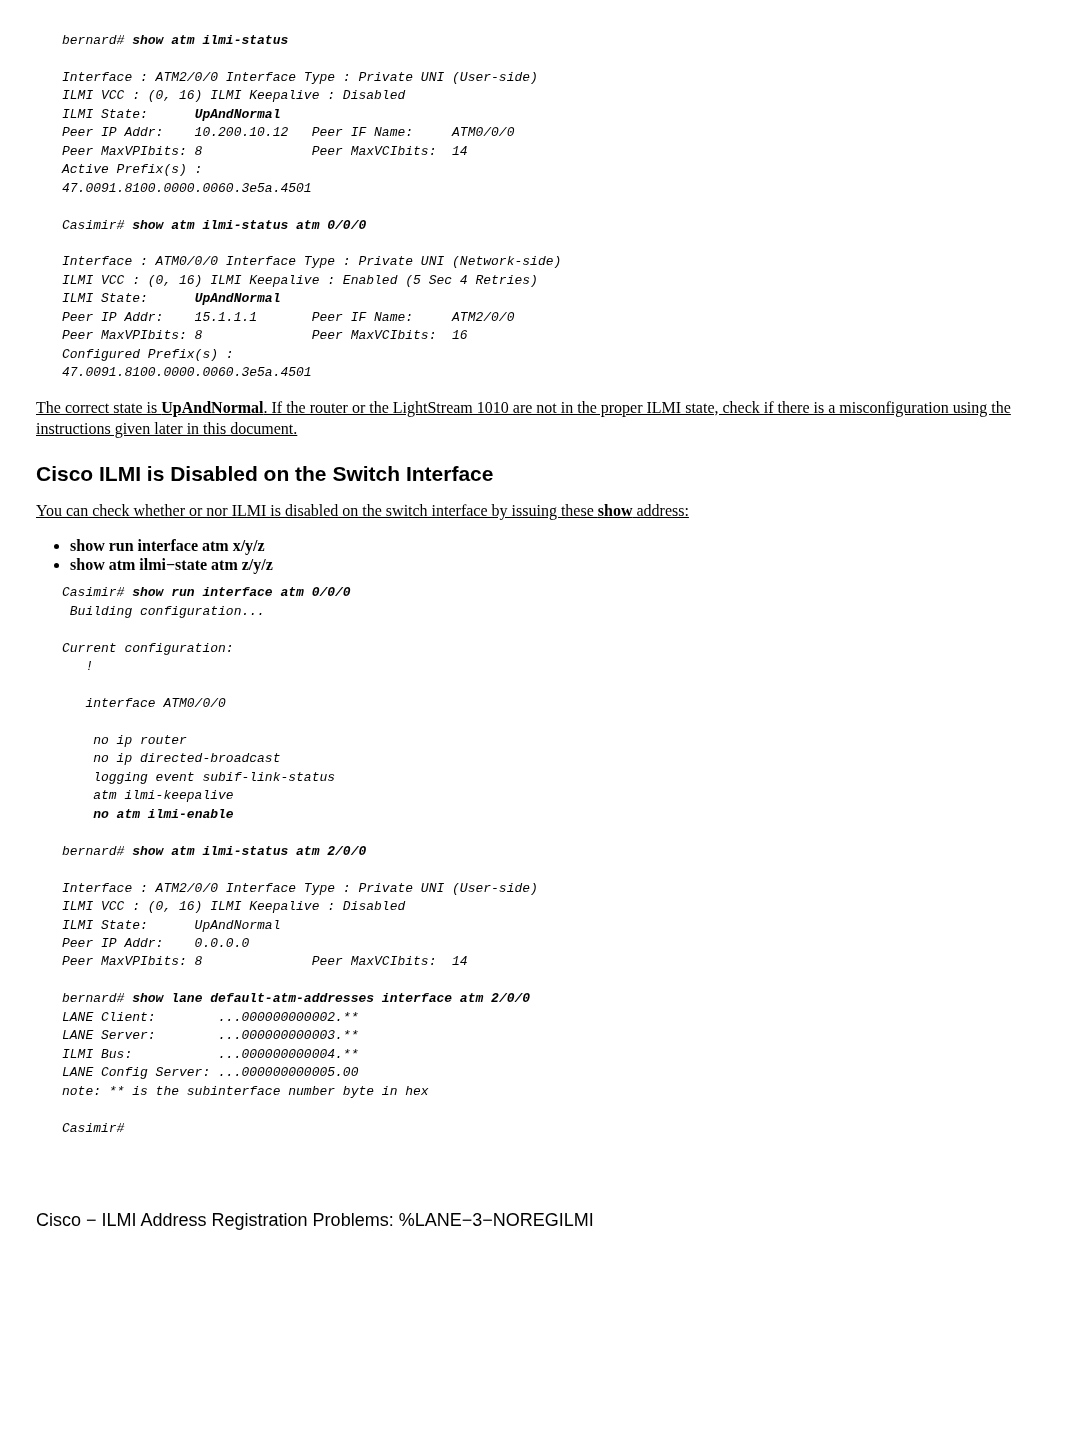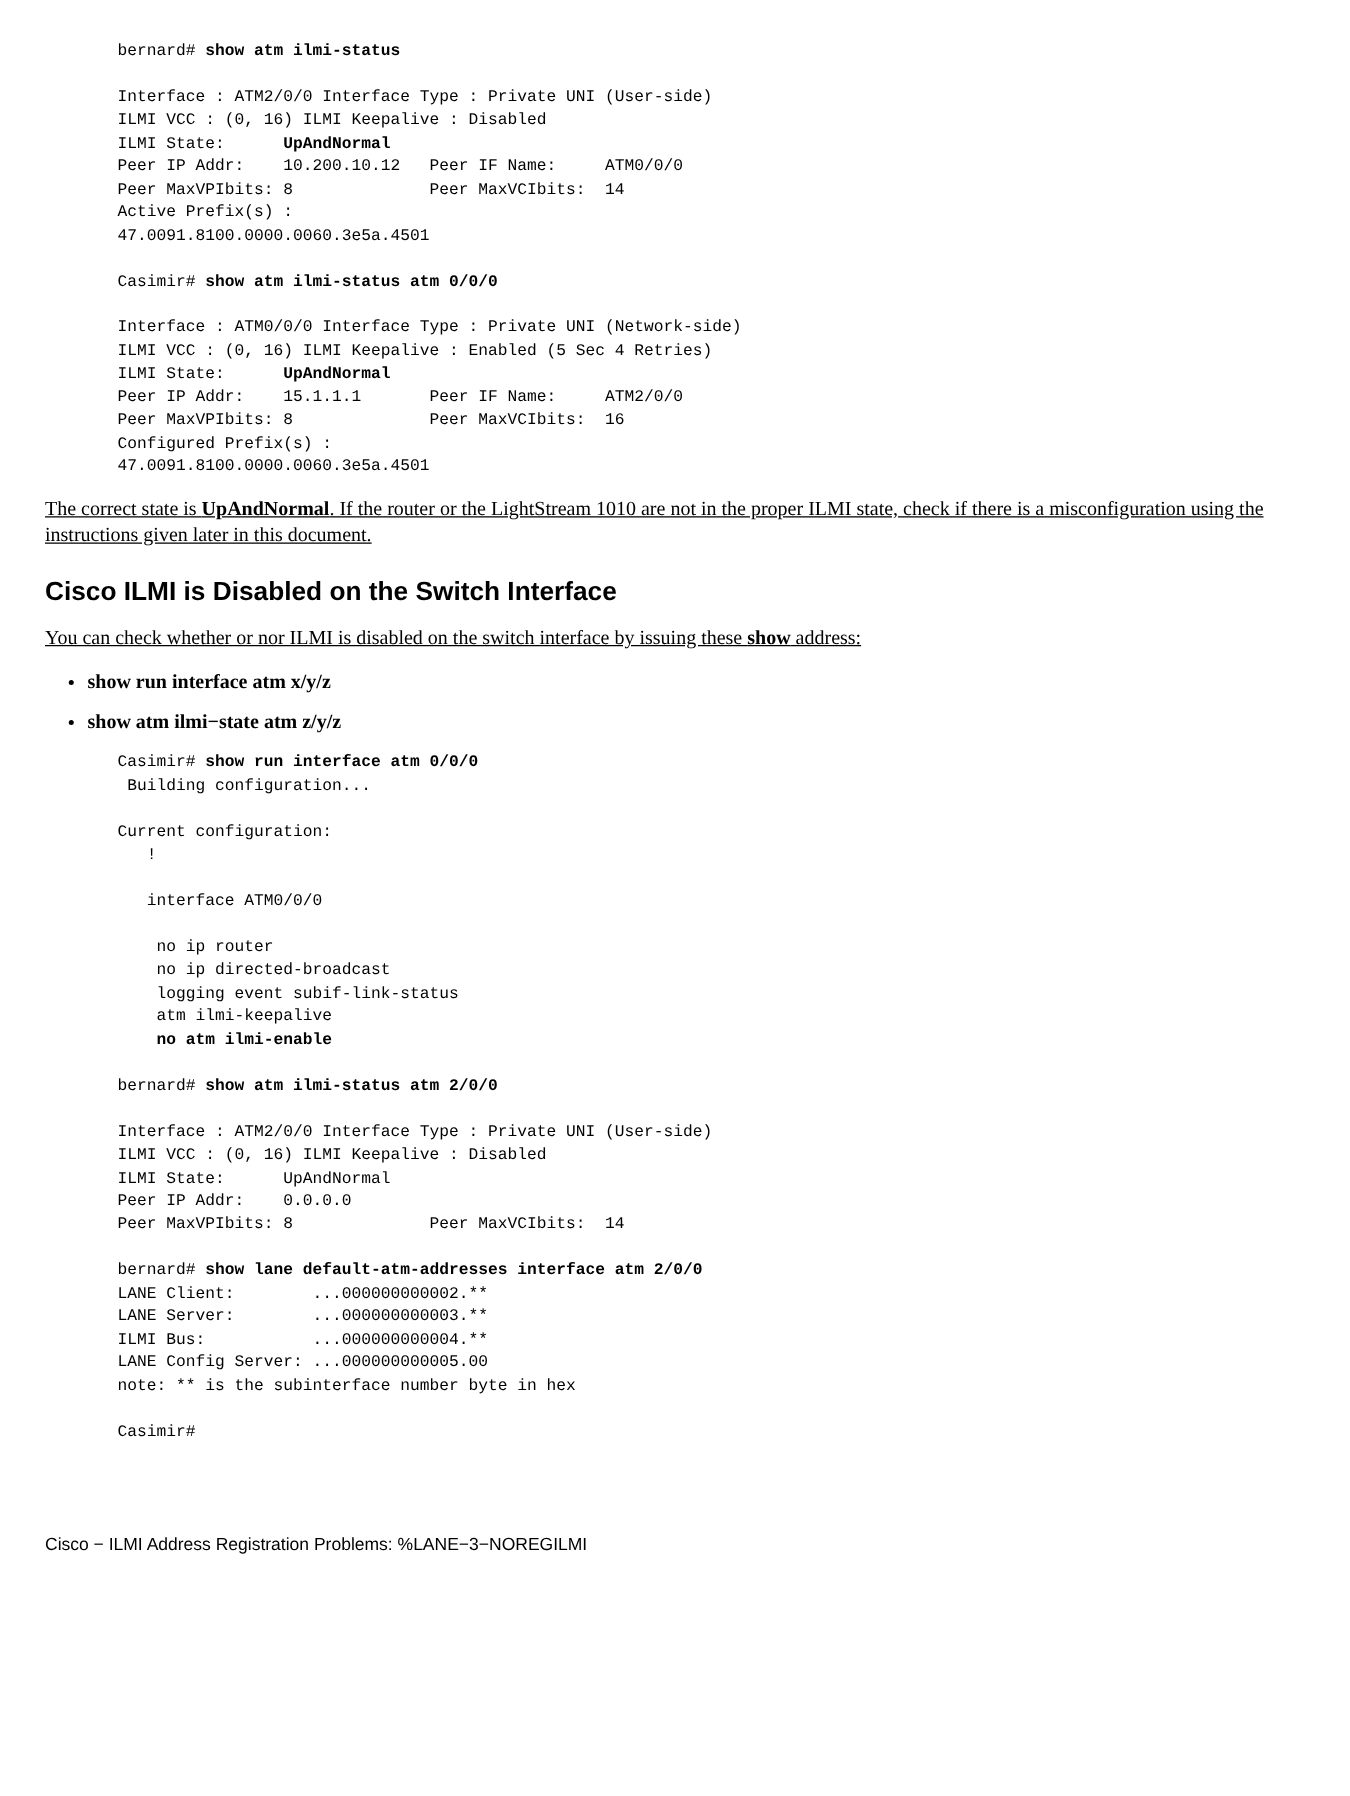--- a/index.html
+++ b/index.html
@@ -12,44 +12,44 @@
     width: 1080px;
     box-sizing: border-box;
   }
   pre {
     font-family: "Courier New", Courier, monospace;
     font-size: 13px;
     white-space: pre;
     margin: 0 0 14px 0;
     line-height: 1.42;
   }
-  .indent1 { margin-left: 58px; }
+  .indent1 { margin-left: 26px; font-style: italic; }
   p {
     margin: 8px 0 16px 0;
     line-height: 1.35;
     text-decoration: underline;
   }
   h2 {
     font-family: Arial, Helvetica, sans-serif;
     font-weight: bold;
     font-size: 21px;
     margin: 22px 0 14px 0;
   }
   ul {
     margin: 6px 0 10px 34px;
     padding: 0;
   }
   li {
-    margin: 14px 0;
+    margin: 1px 0;
   }
   .bold { font-weight: bold; }
   .mono-bold { font-weight: bold; }
   .footer {
     font-family: Arial, Helvetica, sans-serif;
-    font-size: 14px;
+    font-size: 18px;
     margin-top: 72px;
   }
 </style>
 </head>
 <body>
 
 <pre class="indent1"><span>bernard# </span><span class="mono-bold">show atm ilmi-status</span>
 
 <span>Interface : ATM2/0/0 Interface Type : Private UNI (User-side)</span>
 <span>ILMI VCC : (0, 16) ILMI Keepalive : Disabled</span>

